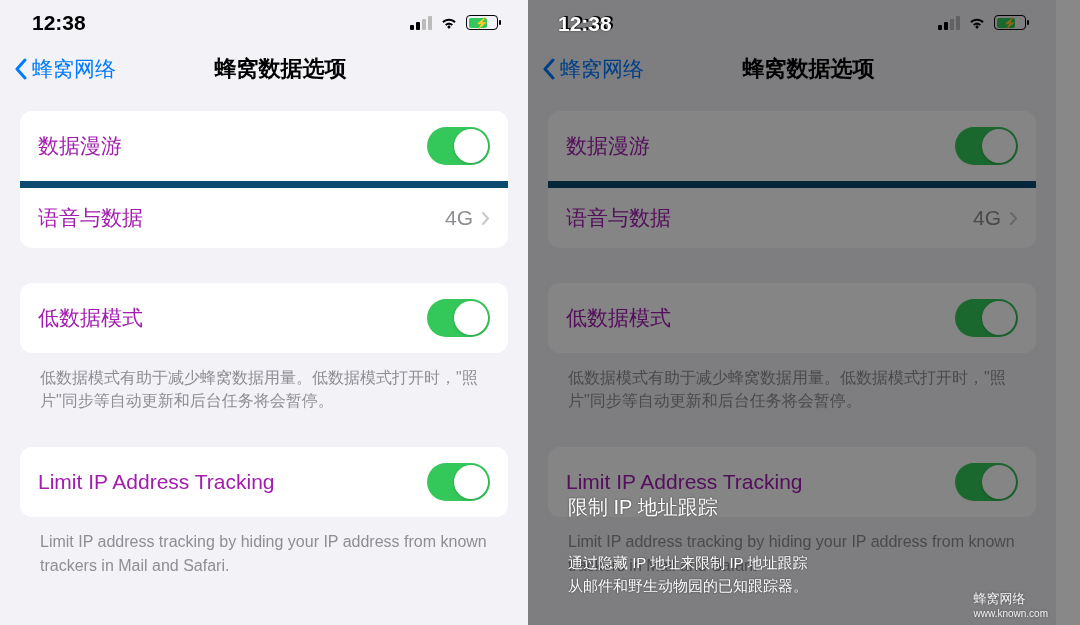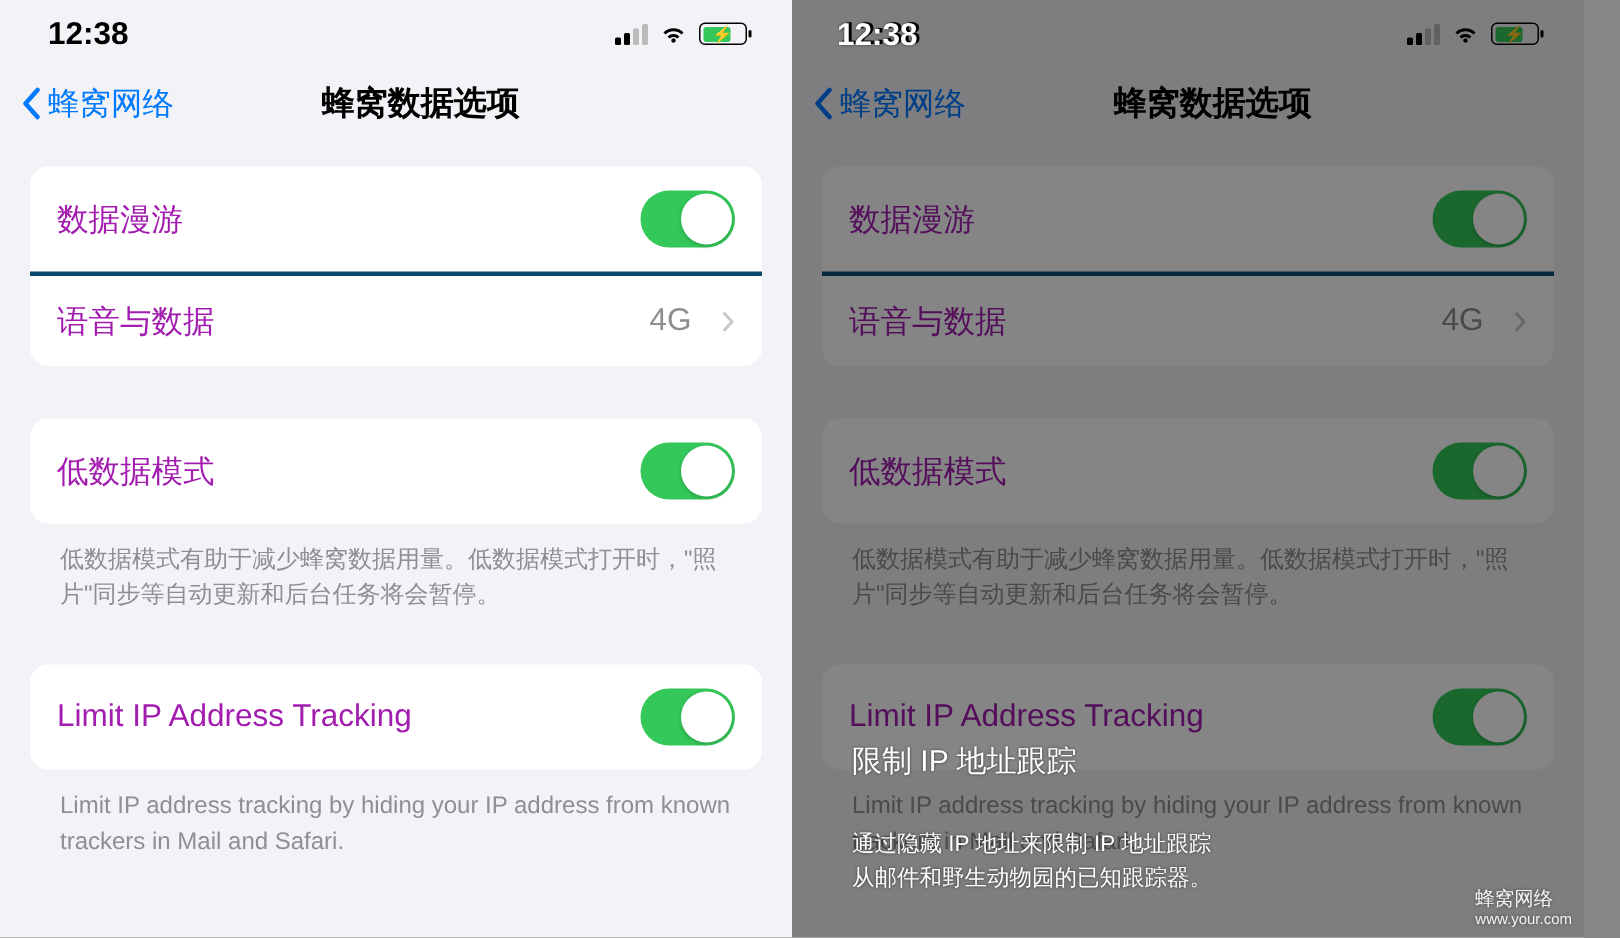--- a/index.html
+++ b/index.html
@@ -68,23 +68,23 @@
       border-radius: 12px;
     }
     .row {
       display: flex;
       align-items: center;
       justify-content: space-between;
       padding: 16px 18px;
       font-size: 21px;
       min-height: 58px;
     }
-    .row + .row { border-top: 3px solid #0c4a6e; }
+    .row + .row { border-top: 7px solid #0c4a6e; }
     .row-label { color: #a21caf; }
-    .row-value { color: #8e8e93; display: flex; align-items: center; gap: 20px; }
+    .row-value { color: #8e8e93; display: flex; align-items: center; gap: 8px; }
     .chevron { width: 9px; height: 15px; }
     .toggle {
       width: 63px; height: 38px;
       background: #34c759;
       border-radius: 19px;
       position: relative;
     }
     .toggle::after {
       content: "";
       position: absolute;
@@ -264,15 +264,15 @@
   </div>
   <div class="footer">Limit IP address tracking by hiding your IP address from known trackers in Mail and Safari.</div>
 
   <div class="tooltip-overlay tip-time">12:38</div>
   <div class="tooltip-overlay tip-desc" style="white-space:pre-line;">通过隐藏 IP 地址来限制 IP 地址跟踪
 从邮件和野生动物园的已知跟踪器。</div>
   <div class="tooltip-overlay tip-title">限制 IP 地址跟踪</div>
 
   <div class="watermark">
     <span>蜂窝网络</span>
-    <span class="watermark-sub">www.your.com</span>
+    <span class="watermark-sub">www.known.com</span>
   </div>
 </div>
 
 </body></html>

